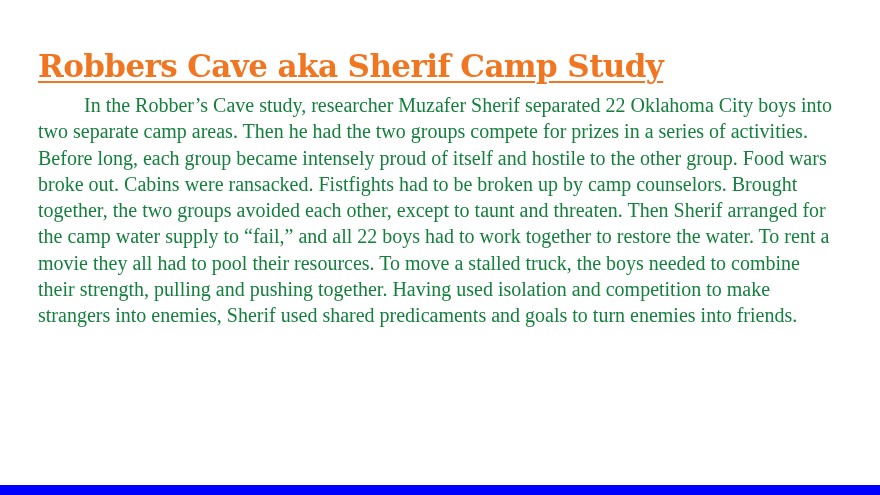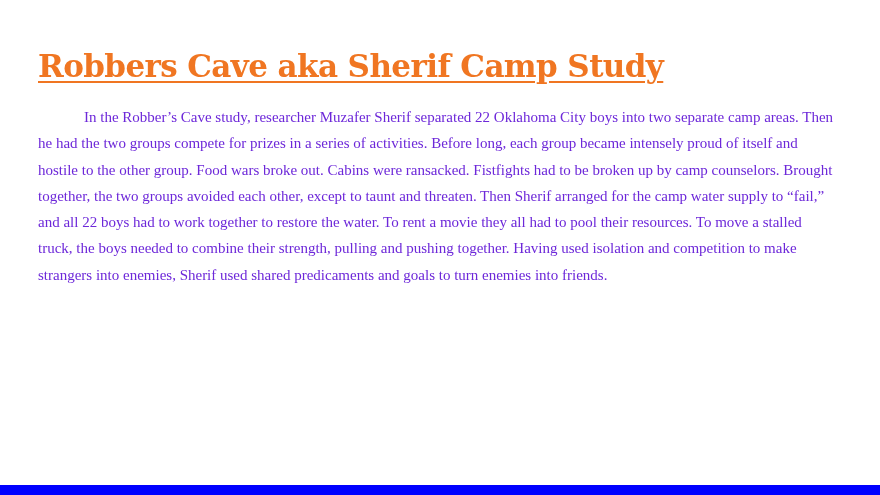--- a/index.html
+++ b/index.html
@@ -32,27 +32,27 @@
       color: #f07622;
       text-decoration: underline;
       text-decoration-thickness: 2px;
       text-underline-offset: 4px;
       letter-spacing: -0.6px;
       white-space: nowrap;
     }
     .body-text {
       position: absolute;
       left: 38px;
-      top: 104px;
+      top: 92px;
       width: 800px;
       margin: 0;
       font-family: "Liberation Serif", serif;
-      font-size: 15px;
+      font-size: 20px;
       line-height: 26.3px;
-      color: #6d28d9;
+      color: #15803d;
       text-indent: 46px;
     }
     .footer-bar {
       position: absolute;
       left: 0;
       bottom: 0;
       width: 880px;
       height: 10px;
       background: #0000ff;
     }

